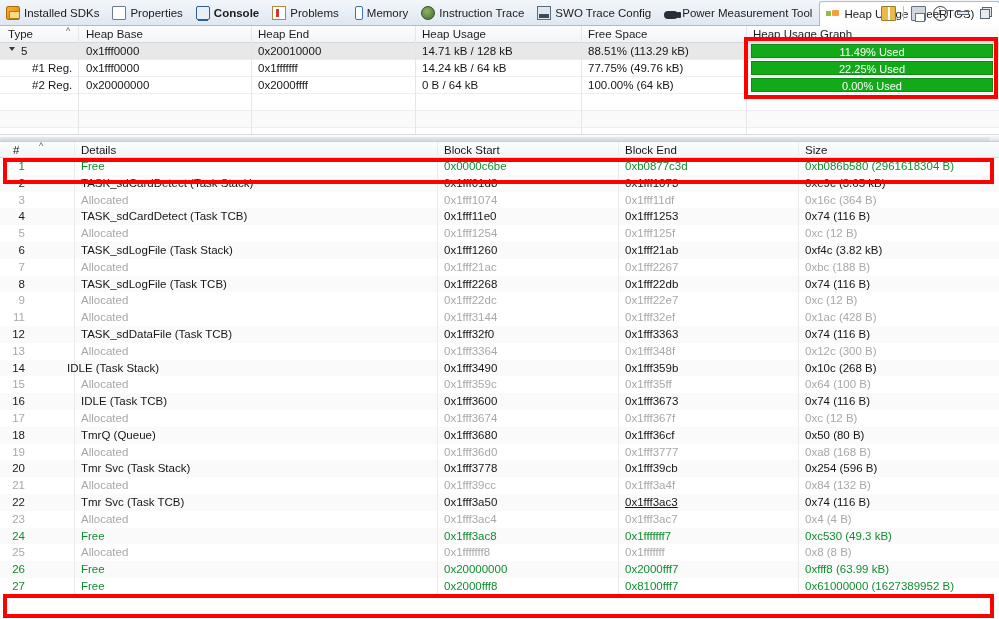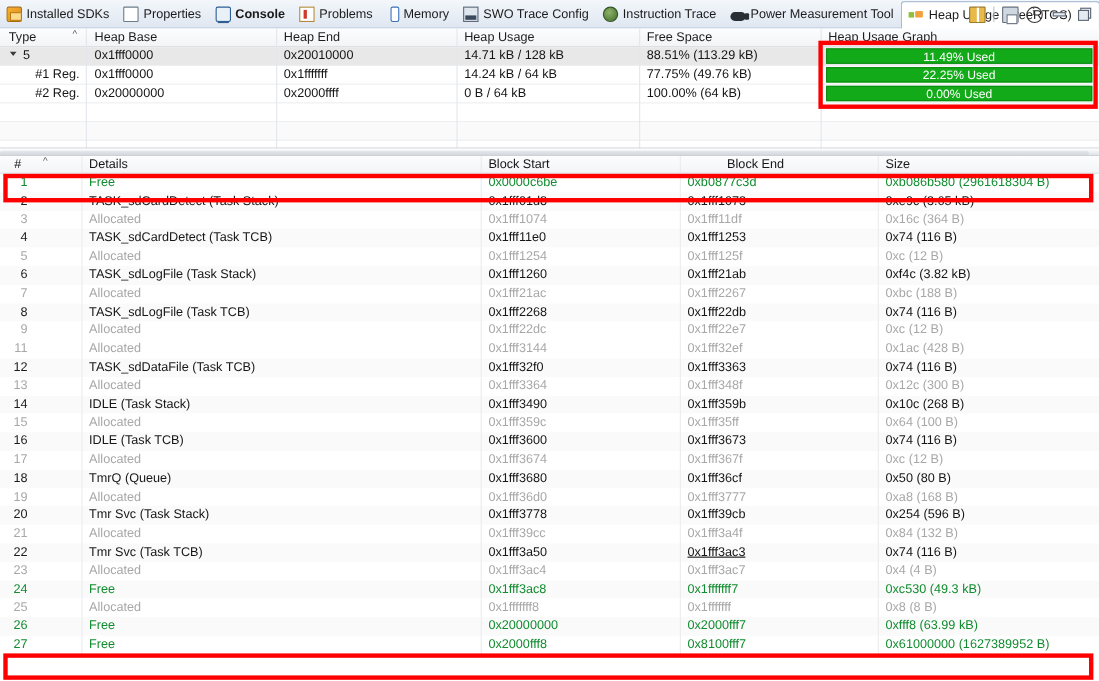--- a/index.html
+++ b/index.html
@@ -160,26 +160,26 @@
     </div>
     <div class="tab">
       <span class="ticon ic-problems"></span>
       <span>Problems</span>
     </div>
     <div class="tab">
       <span class="ticon ic-memory"></span>
       <span>Memory</span>
     </div>
     <div class="tab">
+      <span class="ticon ic-instr"></span>
+      <span>Instruction Trace</span>
+    </div>
+    <div class="tab">
       <span class="ticon ic-swo"></span>
       <span>SWO Trace Config</span>
-    </div>
-    <div class="tab">
-      <span class="ticon ic-instr"></span>
-      <span>Instruction Trace</span>
     </div>
     <div class="tab">
       <span class="ticon ic-power"></span>
       <span>Power Measurement Tool</span>
     </div>
     <div class="tab active">
       <span class="ticon ic-heap"></span>
       <span>Heap Usage (FreeRTOS)</span>
       <span class="closex">✖</span>
     </div>
@@ -284,21 +284,21 @@
   <div class="bot-table">
     <div class="bhead">
       <span class="bvline" style="left:74px;height:16px;"></span>
       <span class="bvline" style="left:437px;height:16px;"></span>
       <span class="bvline" style="left:618px;height:16px;"></span>
       <span class="bvline" style="left:798px;height:16px;"></span>
       <span class="bcell c-dark" style="left:13px;">#</span>
       <span class="sortmark" style="left:39px;top:-1px;">^</span>
       <span class="bcell c-dark" style="left:81px;">Details</span>
       <span class="bcell c-dark" style="left:444px;">Block Start</span>
-      <span class="bcell c-dark" style="left:625px;margin-left:36px;">Block End</span>
+      <span class="bcell c-dark" style="left:625px;">Block End</span>
       <span class="bcell c-dark" style="left:805px;">Size</span>
     </div>
     <div id="blocks-body">
         <div class="brow even">
           <span class="bvline" style="left: 74px; height: 17px;"></span>
           <span class="bvline" style="left: 437px; height: 17px;"></span>
           <span class="bvline" style="left: 618px; height: 17px;"></span>
           <span class="bvline" style="left: 798px; height: 17px;"></span>
           <span class="bcell c-free" style="left: 3px; text-align: right; width: 22px;">1</span>
           <span class="bcell c-free" style="left: 81px;">Free</span>
@@ -426,21 +426,21 @@
           <span class="bcell c-alloc" style="left: 444px;">0x1fff3364</span>
           <span class="bcell c-alloc" style="left: 625px;">0x1fff348f</span>
           <span class="bcell c-alloc" style="left: 805px;">0x12c (300 B)</span>
         </div>
         <div class="brow odd">
           <span class="bvline" style="left: 74px; height: 17px;"></span>
           <span class="bvline" style="left: 437px; height: 17px;"></span>
           <span class="bvline" style="left: 618px; height: 17px;"></span>
           <span class="bvline" style="left: 798px; height: 17px;"></span>
           <span class="bcell c-num" style="left: 3px; text-align: right; width: 22px;">14</span>
-          <span class="bcell c-dark" style="left: 81px;">IDLE (Task Stack)</span>
+          <span class="bcell c-dark" style="left: 67px;">IDLE (Task Stack)</span>
           <span class="bcell c-dark" style="left: 444px;">0x1fff3490</span>
           <span class="bcell c-dark" style="left: 625px;">0x1fff359b</span>
           <span class="bcell c-dark" style="left: 805px;">0x10c (268 B)</span>
         </div>
         <div class="brow even">
           <span class="bvline" style="left: 74px; height: 17px;"></span>
           <span class="bvline" style="left: 437px; height: 17px;"></span>
           <span class="bvline" style="left: 618px; height: 17px;"></span>
           <span class="bvline" style="left: 798px; height: 17px;"></span>
           <span class="bcell c-num dim" style="left: 3px; text-align: right; width: 22px;">15</span>

